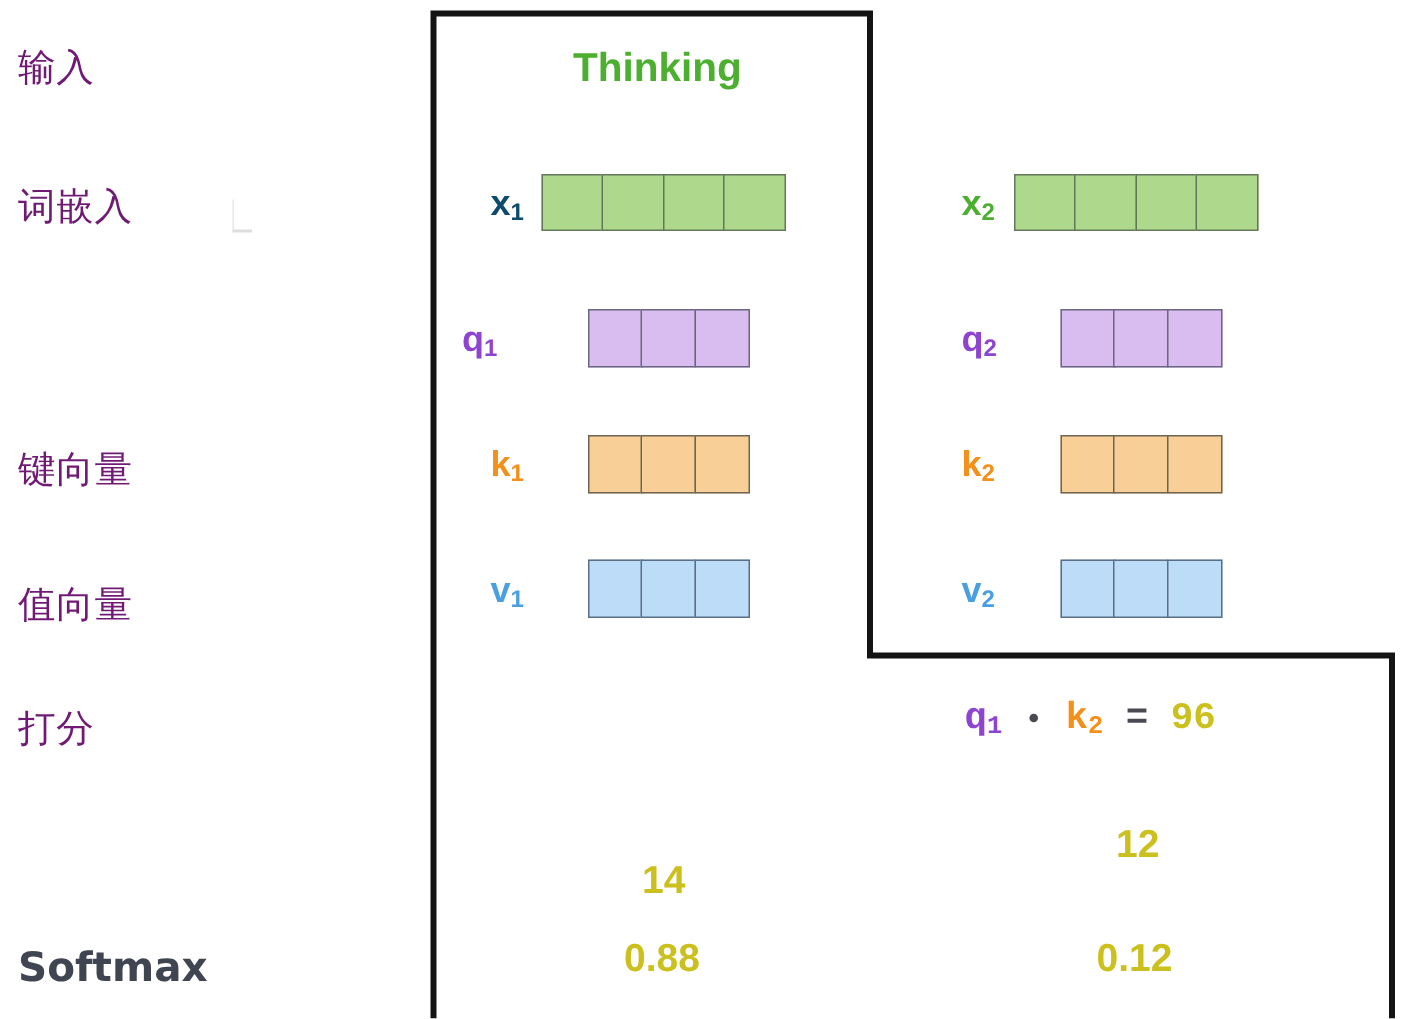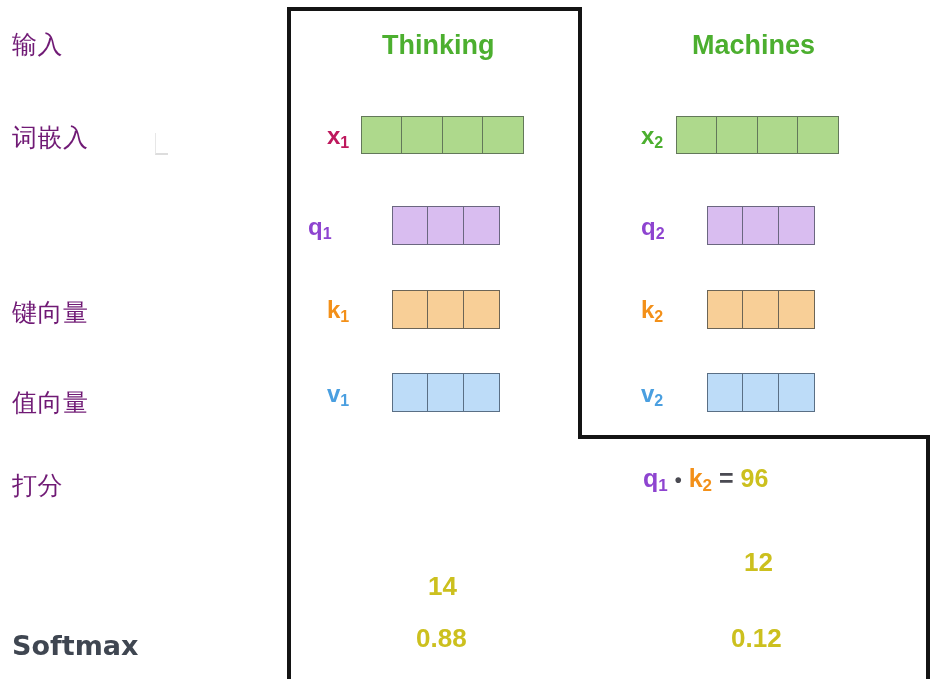--- a/index.html
+++ b/index.html
@@ -121,21 +121,21 @@
   <div class="row-label" style="top:121px;">词嵌入</div>
   <div class="row-label" style="top:296px;">键向量</div>
   <div class="row-label" style="top:386px;">值向量</div>
   <div class="row-label" style="top:469px;">打分</div>
 
 
   <div class="row-label softmax" style="top:630px;">Softmax</div>
 
   <div class="col-head" style="left:382px;top:30px;">Thinking</div>
 
-  <div class="vec-label" style="left:327px;top:124px;color:#be185d;">
+  <div class="vec-label" style="left:327px;top:124px;color:#0c4a6e;">
     <span>x</span><span class="sub">1</span>
   </div>
   <div class="vec green" style="left:361px;top:116px;">
     <div class="cell" style="width:42px;height:38px;"></div>
     <div class="cell" style="width:42px;height:38px;"></div>
     <div class="cell" style="width:42px;height:38px;"></div>
     <div class="cell" style="width:42px;height:38px;"></div>
   </div>
 
   <div class="vec-label" style="left:308px;top:215px;color:#8e44d0;">
@@ -162,21 +162,20 @@
   <div class="vec blue" style="left:392px;top:373px;">
     <div class="cell" style="width:37px;height:39px;"></div>
     <div class="cell" style="width:37px;height:39px;"></div>
     <div class="cell" style="width:37px;height:39px;"></div>
   </div>
 
 
   <div class="num" style="left:428px;top:549px;margin-top:24px;">14</div>
   <div class="num" style="left:416px;top:625px;">0.88</div>
 
-  <div class="col-head" style="left:692px;top:30px;">Machines</div>
 
   <div class="vec-label" style="left:641px;top:124px;color:#4caf2f;">
     <span>x</span><span class="sub">2</span>
   </div>
   <div class="vec green" style="left:676px;top:116px;">
     <div class="cell" style="width:42px;height:38px;"></div>
     <div class="cell" style="width:42px;height:38px;"></div>
     <div class="cell" style="width:42px;height:38px;"></div>
     <div class="cell" style="width:42px;height:38px;"></div>
   </div>
@@ -201,21 +200,21 @@
 
   <div class="vec-label" style="left:641px;top:382px;color:#4a9fe0;">
     <span>v</span><span class="sub">2</span>
   </div>
   <div class="vec blue" style="left:707px;top:373px;">
     <div class="cell" style="width:37px;height:39px;"></div>
     <div class="cell" style="width:37px;height:39px;"></div>
     <div class="cell" style="width:37px;height:39px;"></div>
   </div>
 
-  <div class="formula" style="left:643px;top:466px;">
+  <div class="formula" style="left:643px;top:466px;font-family:Liberation Mono, monospace;">
     <span class="q-col"><span>q</span><span class="sub">1</span></span>
     <span class="dot">•</span>
     <span class="k-col"><span>k</span><span class="sub">2</span></span>
     <span class="op-col">=</span>
     <span class="val-col">96</span>
   </div>
 
   <div class="num" style="left:744px;top:549px;">12</div>
   <div class="num" style="left:731px;top:625px;">0.12</div>
 

